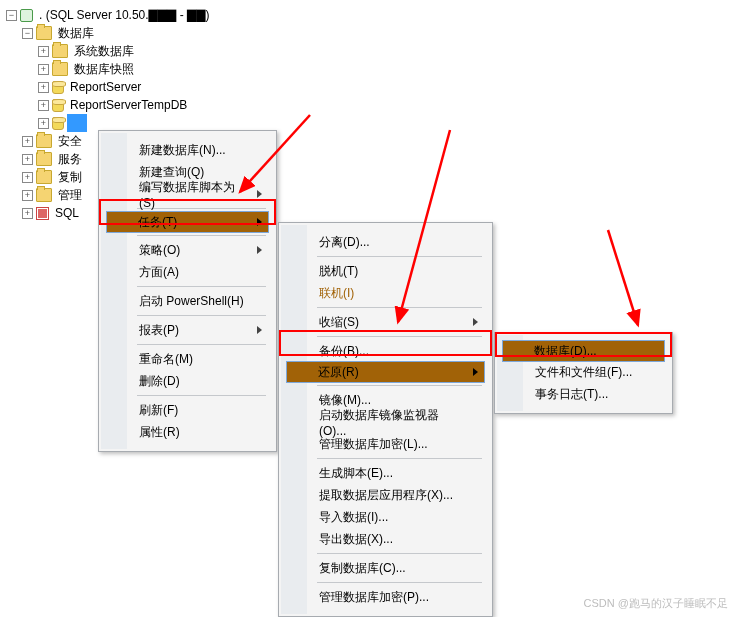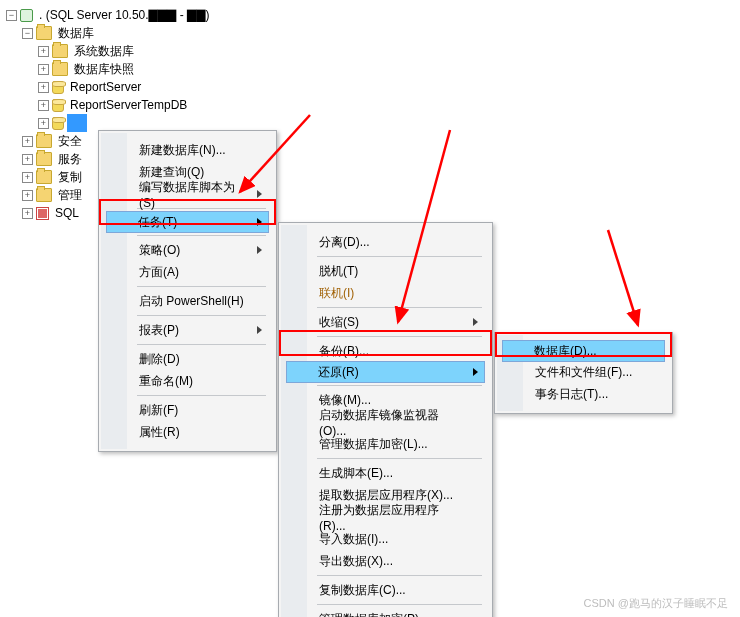--- a/index.html
+++ b/index.html
@@ -17,21 +17,21 @@
 .server-icon { background: #dff3df; border: 1px solid #4a9a4a; width: 13px; height: 13px; border-radius: 2px; }
 .red-icon { background: #fff; border: 1px solid #c44; width: 13px; height: 13px; }
 .red-icon::after { content: ""; position: absolute; left: 1px; top: 1px; width: 9px; height: 9px; background: #d66; }
 .tree-label { padding: 0 3px; }
 .tree-label.selected { background: #3399ff; color: #fff; }
 
 .context-menu { position: absolute; background: #f4f4f4; border: 1px solid #a7abb0; box-shadow: 2px 2px 4px rgba(0,0,0,0.25); padding: 8px; }
 .cm-gutter { position: absolute; left: 2px; top: 2px; bottom: 2px; width: 26px; background: #e9ecef; }
 .cm-item { position: relative; height: 22px; display: flex; align-items: center; padding-left: 32px; padding-right: 22px; cursor: default; }
 .cm-item.disabled { color: #a16207; }
-.cm-item.highlight { background: #7dd3fc; border: 1px solid #7da7d9; margin: -1px; padding-left: 31px; }
+.cm-item.highlight { background: #a16207; border: 1px solid #7da7d9; margin: -1px; padding-left: 31px; }
 .cm-sep { height: 1px; background: #c5c8cc; margin: 3px 2px 3px 30px; }
 .cm-arrow { position: absolute; right: 6px; top: 50%; transform: translateY(-50%); width: 0; height: 0; border-left: 5px solid #444; border-top: 4px solid transparent; border-bottom: 4px solid transparent; }
 .cm-item.highlight .cm-arrow { border-left-color: #000; }
 
 .red-box { position: absolute; border: 2px solid #ff0000; pointer-events: none; }
 .red-arrow { position: absolute; pointer-events: none; }
 
 .watermark { position: absolute; right: 12px; bottom: 6px; color: #bdbdbd; font-size: 11px; }
 </style>
 </head>
@@ -142,24 +142,24 @@
   <div class="cm-item">
       <span>启动 PowerShell(H)</span>
     </div>
   <div class="cm-sep"></div>
   <div class="cm-item">
       <span>报表(P)</span>
       <span class="cm-arrow"></span>
     </div>
   <div class="cm-sep"></div>
   <div class="cm-item">
+      <span>重命名(M)</span>
+    </div>
+  <div class="cm-item">
       <span>删除(D)</span>
-    </div>
-  <div class="cm-item">
-      <span>重命名(M)</span>
     </div>
   <div class="cm-sep"></div>
   <div class="cm-item">
       <span>刷新(F)</span>
     </div>
   <div class="cm-item">
       <span>属性(R)</span>
     </div>
 </div>
 
@@ -197,23 +197,20 @@
     </div>
   <div class="cm-item">
       <span>管理数据库加密(L)...</span>
     </div>
   <div class="cm-sep"></div>
   <div class="cm-item">
       <span>生成脚本(E)...</span>
     </div>
   <div class="cm-item">
       <span>提取数据层应用程序(X)...</span>
-    </div>
-  <div class="cm-item">
-      <span>注册为数据层应用程序(R)...</span>
     </div>
   <div class="cm-item">
       <span>导入数据(I)...</span>
     </div>
   <div class="cm-item">
       <span>导出数据(X)...</span>
     </div>
   <div class="cm-sep"></div>
   <div class="cm-item">
       <span>复制数据库(C)...</span>

